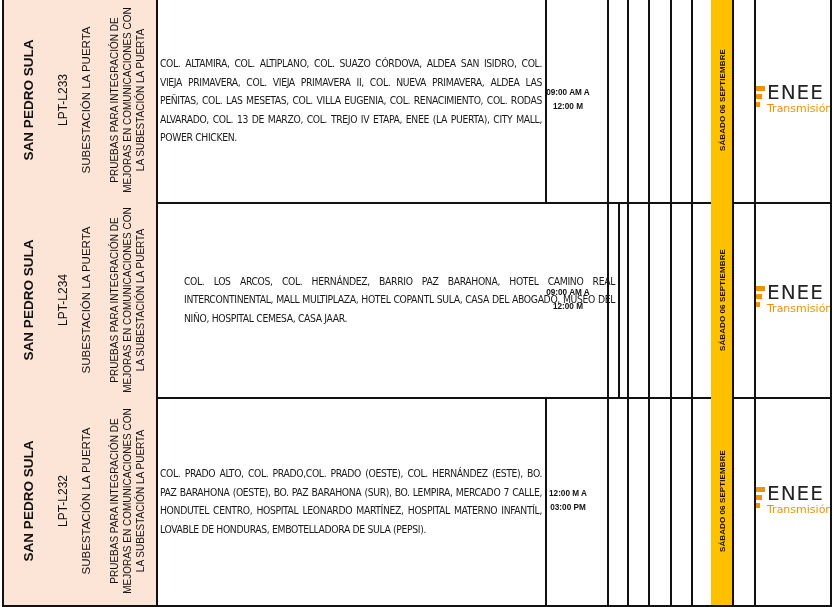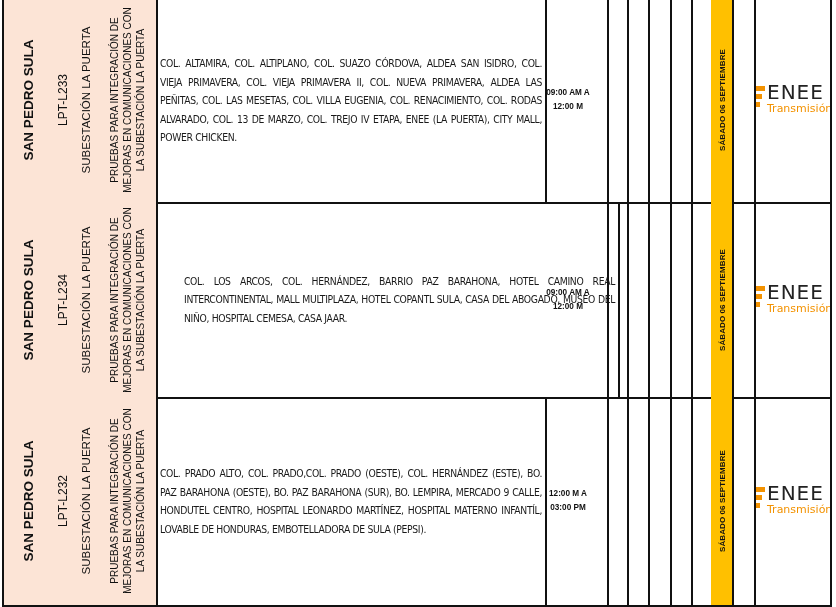--- a/index.html
+++ b/index.html
@@ -125,21 +125,21 @@
     <div class="cell peach" style="left:49px; width:25px;">
       <div class="vert circ">LPT-L232</div>
     </div>
     <div class="cell peach" style="left:72px; width:26px;">
       <div class="vert subst">SUBESTACIÓN LA PUERTA</div>
     </div>
     <div class="cell peach" style="left:96px; width:60px;">
       <div class="vert reason">PRUEBAS PARA INTEGRACIÓN DE MEJORAS EN COMUNICACIONES CON LA SUBESTACIÓN LA PUERTA</div>
     </div>
     <div class="cell" style="left:154px; width:391px;">
-      <div class="areas"><span>COL. PRADO ALTO, COL. PRADO,COL. PRADO (OESTE), COL. HERNÁNDEZ (ESTE), BO. PAZ BARAHONA (OESTE), BO. PAZ BARAHONA (SUR), BO. LEMPIRA, MERCADO 9 CALLE, HONDUTEL CENTRO, HOSPITAL LEONARDO MARTÍNEZ, HOSPITAL MATERNO INFANTÍL, LOVABLE DE HONDURAS, EMBOTELLADORA DE SULA (PEPSI).</span></div>
+      <div class="areas"><span>COL. PRADO ALTO, COL. PRADO,COL. PRADO (OESTE), COL. HERNÁNDEZ (ESTE), BO. PAZ BARAHONA (OESTE), BO. PAZ BARAHONA (SUR), BO. LEMPIRA, MERCADO 7 CALLE, HONDUTEL CENTRO, HOSPITAL LEONARDO MARTÍNEZ, HOSPITAL MATERNO INFANTÍL, LOVABLE DE HONDURAS, EMBOTELLADORA DE SULA (PEPSI).</span></div>
     </div>
     <div class="cell" style="left:543px; width:64px;padding-left:45px;">
       <div class="time">
         <div>12:00 M A</div>
         <div>03:00 PM</div>
       </div>
     </div>
     <div class="cell" style="left:605px; width:22px;"></div>
     <div class="cell" style="left:625px; width:23px;"></div>
     <div class="cell" style="left:646px; width:24px;"></div>

